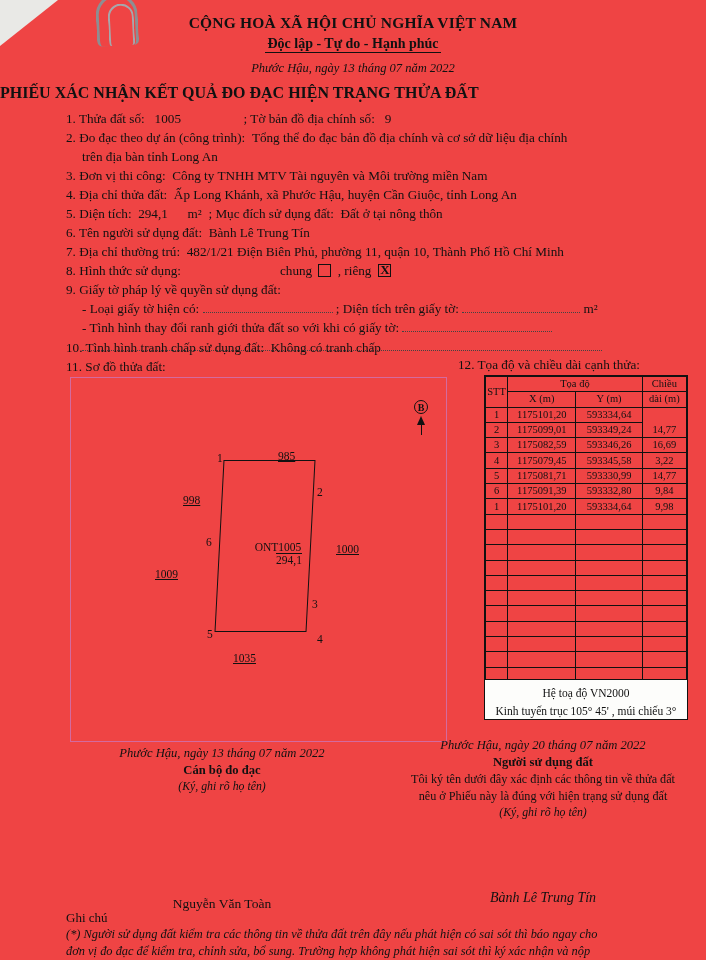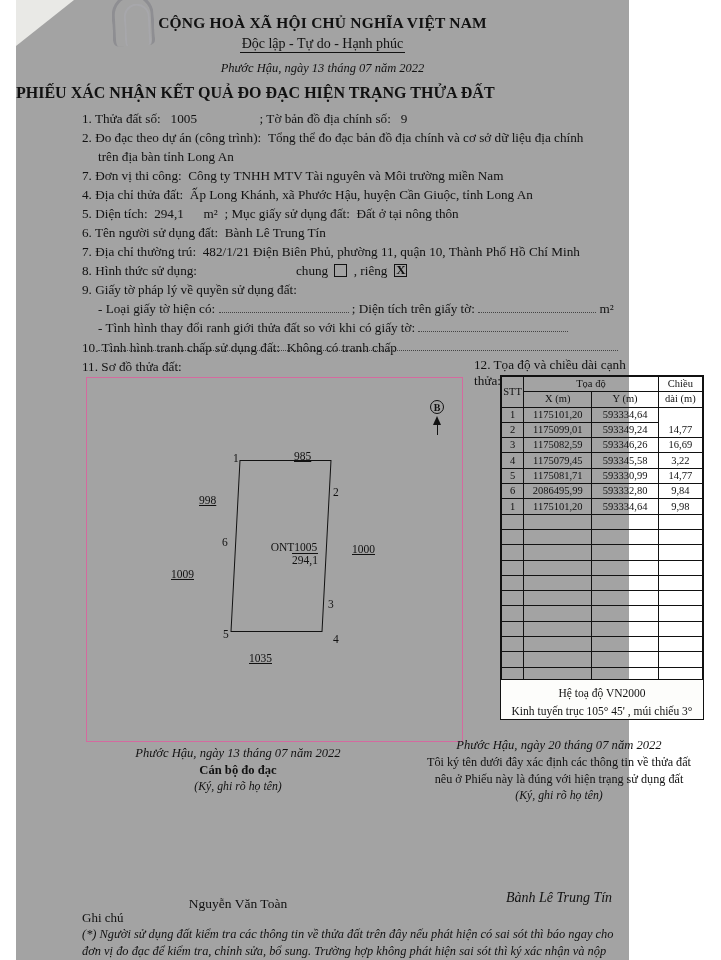--- a/index.html
+++ b/index.html
@@ -8,23 +8,23 @@
     width: 721px;
     height: 960px;
     background: #ffffff;
     font-family: "Liberation Serif", serif;
     color: #111;
     position: relative;
     overflow: hidden;
   }
   .page {
     position: absolute;
-    left: 16px; top: 0;
-    width: 613px; height: 960px;
-    background: #a3a3a3;
+    left: 0; top: 0;
+    width: 706px; height: 960px;
+    background: #ef4444;
   }
   
   .clip {
     position: absolute;
     left: 96px; top: -6px;
     width: 42px; height: 52px;
     border: 3px solid #8e8e92;
     border-radius: 22px 22px 6px 6px;
     border-bottom: none;
     transform: rotate(-3deg);
@@ -54,21 +54,21 @@
     font-weight: bold;
     letter-spacing: .2px;
     text-align: center;
     font-variant: small-caps;
   }
   .motto {
     position: absolute;
     left: 0; right: 0; top: 36px;
     text-align: center;
     font-size: 14px;
-    font-weight: normal;
+    font-weight: bold;
   }
   .motto span { border-bottom: 1px solid #111; padding: 0 2px 1px; }
   .place-date {
     position: absolute;
     left: 0; right: 0; top: 61px;
     text-align: center;
     font-size: 12.5px;
     font-style: italic;
   }
   .doc-title {
@@ -292,32 +292,32 @@
       &nbsp;&nbsp;<span class="val">1005</span>
       &nbsp;&nbsp;&nbsp;&nbsp;&nbsp;&nbsp;&nbsp;&nbsp;&nbsp;&nbsp;&nbsp;&nbsp;&nbsp;&nbsp;&nbsp;&nbsp;&nbsp;&nbsp;<span>; Tờ bản đồ địa chính số:</span>
       &nbsp;&nbsp;<span class="val">9</span>
     </div>
     <div class="li">
       <span>2. Đo đạc theo dự án (công trình):</span>
       &nbsp;<span class="val">Tổng thể đo đạc bản đồ địa chính và cơ sở dữ liệu địa chính</span>
     </div>
     <div class="li li2">trên địa bàn tỉnh Long An</div>
     <div class="li">
-      <span>7. Đơn vị thi công:</span>
+      <span>3. Đơn vị thi công:</span>
       &nbsp;<span class="val">Công ty TNHH MTV Tài nguyên và Môi trường miền Nam</span>
     </div>
     <div class="li">
       <span>4. Địa chỉ thửa đất:</span>
       &nbsp;<span class="val">Ấp Long Khánh, xã Phước Hậu, huyện Cần Giuộc, tỉnh Long An</span>
     </div>
     <div class="li">
       <span>5. Diện tích:</span>
       &nbsp;<span class="val">294,1</span>
       &nbsp;&nbsp;&nbsp;&nbsp;&nbsp;<span>m²</span>
-      &nbsp;<span>; Mục giấy sử dụng đất:</span>
+      &nbsp;<span>; Mục đích sử dụng đất:</span>
       &nbsp;<span class="val">Đất ở tại nông thôn</span>
     </div>
     <div class="li">
       <span>6. Tên người sử dụng đất:</span>
       &nbsp;<span class="val">Bành Lê Trung Tín</span>
     </div>
     <div class="li">
       <span>7. Địa chỉ thường trú:</span>
       &nbsp;<span class="val">482/1/21 Điện Biên Phủ, phường 11, quận 10, Thành Phố Hồ Chí Minh</span>
     </div>
@@ -418,21 +418,21 @@
         <td>3,22</td>
       </tr>
       <tr>
         <td>5</td>
         <td>1175081,71</td>
         <td>593330,99</td>
         <td>14,77</td>
       </tr>
       <tr>
         <td>6</td>
-        <td>2086495,99</td>
+        <td>1175091,39</td>
         <td>593332,80</td>
         <td>9,84</td>
       </tr>
       <tr>
         <td>1</td>
         <td>1175101,20</td>
         <td>593334,64</td>
         <td>9,98</td>
       </tr>
       <tr>
@@ -510,20 +510,21 @@
   </div>
 
   <div class="sig-left">
     <div class="date">Phước Hậu, ngày  13  tháng  07  năm 2022</div>
     <div class="role">Cán bộ đo đạc</div>
     <div class="note">(Ký, ghi rõ họ tên)</div>
   </div>
 
   <div class="sig-right">
     <div class="date">Phước Hậu, ngày  20  tháng  07  năm 2022</div>
+    <div class="role">Người sử dụng đất</div>
     <div class="stmt">Tôi ký tên dưới đây xác định các thông tin về thửa đất</div>
     <div class="stmt">nêu ở Phiếu này là đúng với hiện trạng sử dụng đất</div>
     <div class="note">(Ký, ghi rõ họ tên)</div>
   </div>
 
   <div class="name-left">Nguyễn Văn Toàn</div>
   <div class="name-right">Bành Lê Trung Tín</div>
 
   <div class="ghichu">
     <div class="t">Ghi chú</div>

